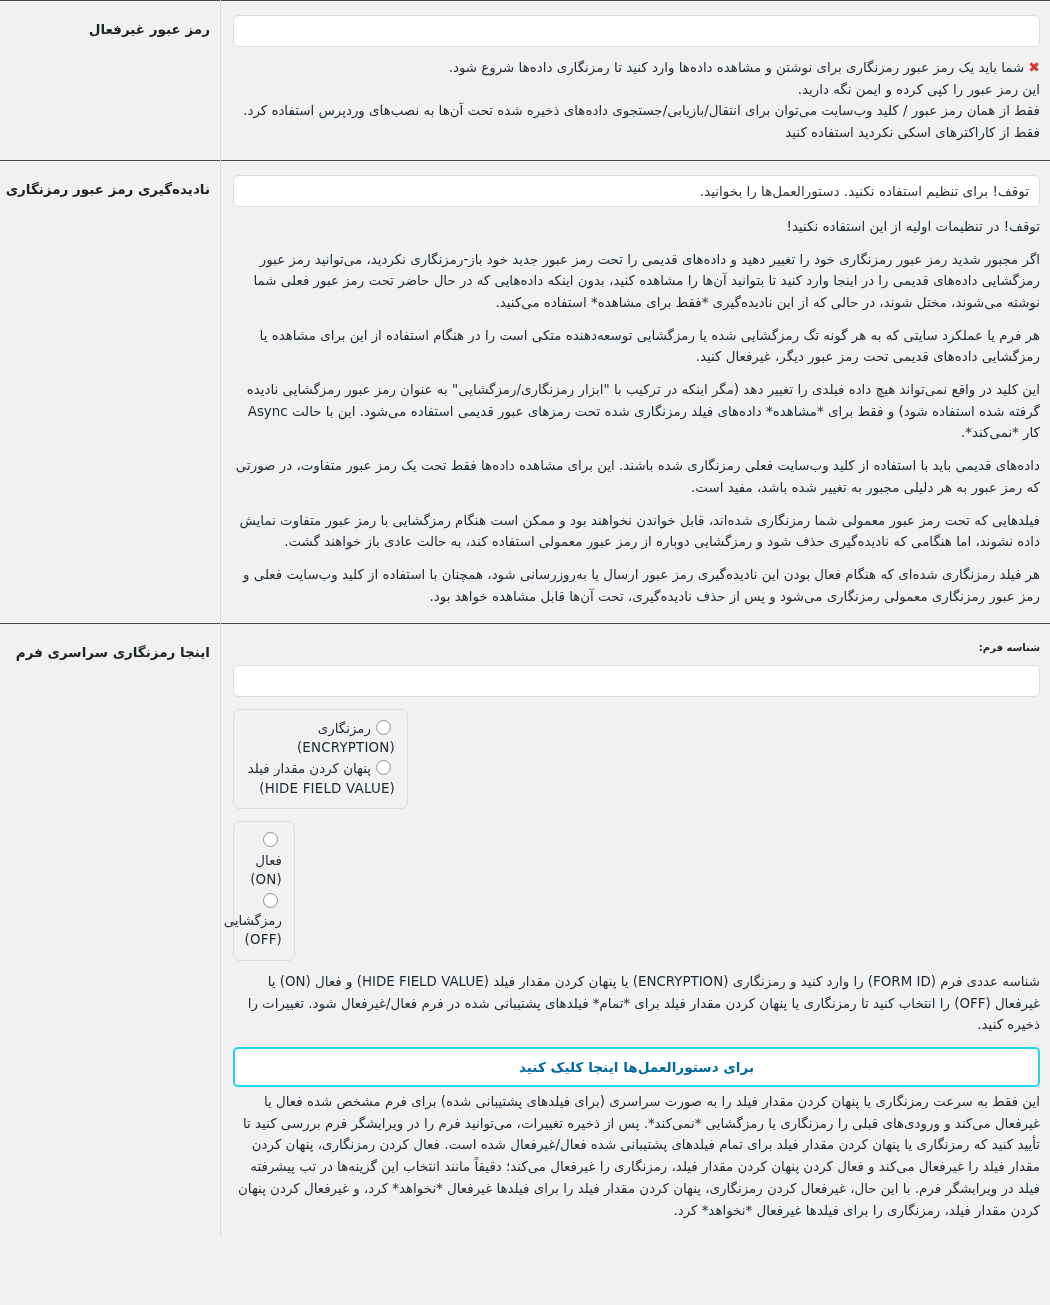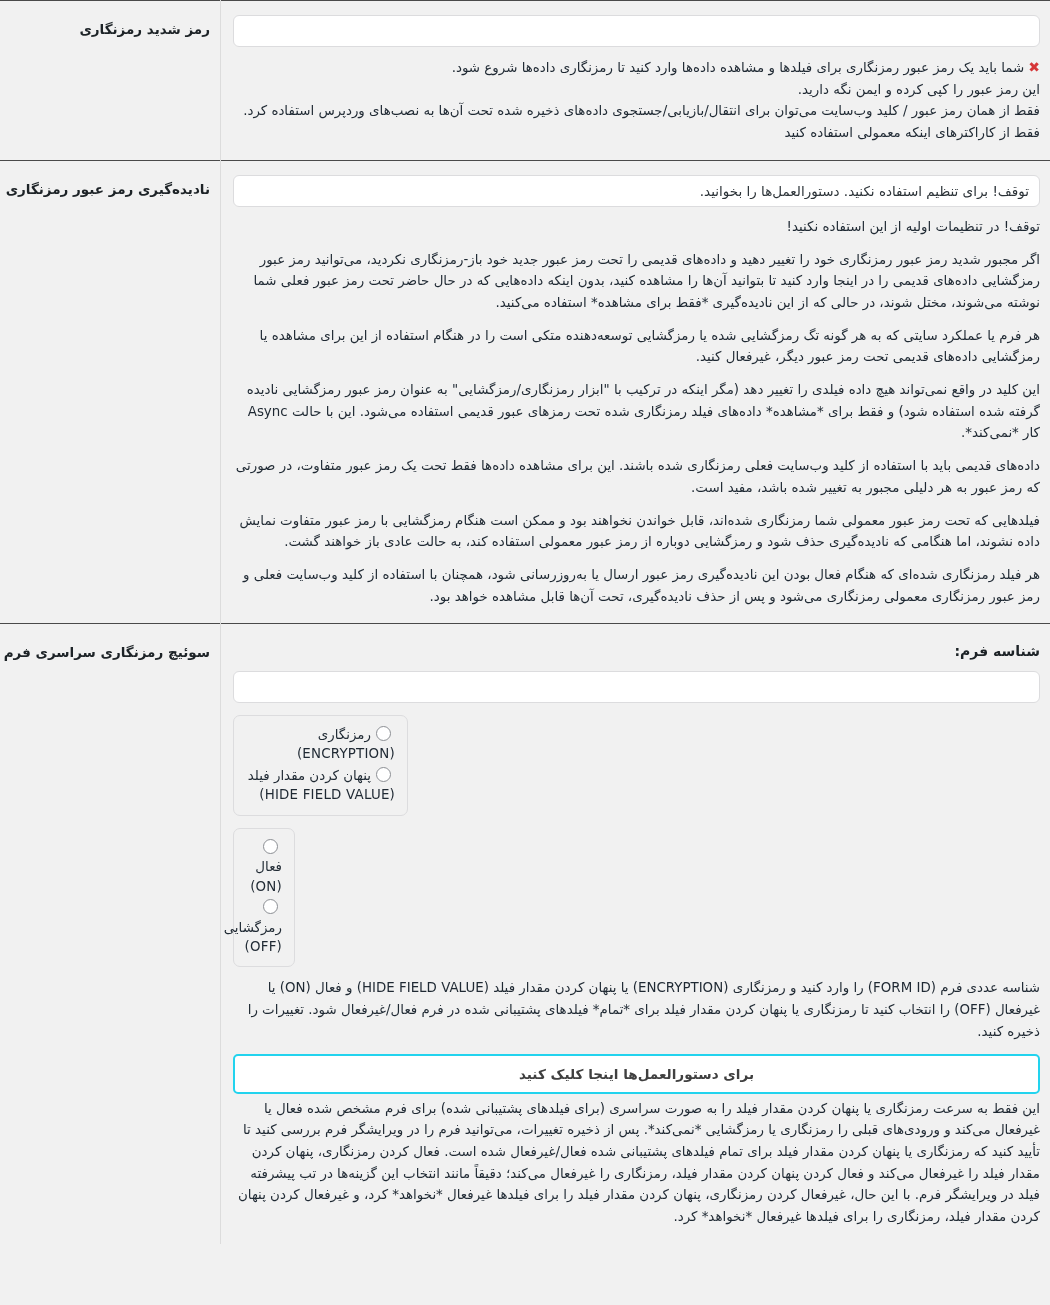--- a/index.html
+++ b/index.html
@@ -66,21 +66,21 @@
   .desc.first{ margin-top:9px; }
   .xmark{
     color:#d63638;
     font-weight:bold;
     font-size:14px;
     margin-left:4px;
   }
   .line{ display:block; }
   .formid-label{
     font-weight:bold;
-    font-size:14px;
+    font-size:10px;
     margin:2px 0 8px 0;
     text-align:right;
     color:#1d2327;
   }
   .radio-group{
     display:block;
     box-sizing:border-box;
     border:1px solid #dcdcde;
     border-radius:7px;
     background:#f1f1f1;
@@ -116,47 +116,47 @@
     box-sizing:border-box;
     width:100%;
     margin-top:11px;
     padding:10px 12px;
     background:#ffffff;
     border:2px solid #22d3ee;
     border-radius:5px;
     text-align:center;
     font-weight:bold;
     font-size:13.6px;
-    color:#404040;
+    color:#0369a1;
     font-family:inherit;
     cursor:pointer;
   }
   .para{ margin:11px 0 0 0; }
   .para:first-child{ margin-top:0; }
 </style>
 </head>
 <body>
 
 <table class="settings-table">
   <tbody>
 
     <tr class="settings-row">
       <td class="content-cell row-divider-top">
         <input class="text-input" type="text" placeholder="" value="" style="">
         <div class="desc first">
           <span class="line">
-            <span class="xmark">✖</span><span>شما باید یک رمز عبور رمزنگاری برای فیلدها و مشاهده داده‌ها وارد کنید تا رمزنگاری داده‌ها شروع شود.</span>
+            <span class="xmark">✖</span><span>شما باید یک رمز عبور رمزنگاری برای نوشتن و مشاهده داده‌ها وارد کنید تا رمزنگاری داده‌ها شروع شود.</span>
           </span>
           <span class="line">این رمز عبور را کپی کرده و ایمن نگه دارید.</span>
           <span class="line">فقط از همان رمز عبور / کلید وب‌سایت می‌توان برای انتقال/بازیابی/جستجوی داده‌های ذخیره شده تحت آن‌ها به نصب‌های وردپرس استفاده کرد.</span>
-          <span class="line">فقط از کاراکترهای اینکه معمولی استفاده کنید</span>
+          <span class="line">فقط از کاراکترهای اسکی نکردید استفاده کنید</span>
         </div>
       </td>
       <td class="label-cell row-divider-top">
-        <span>رمز شدید رمزنگاری</span>
+        <span>رمز عبور غیرفعال</span>
       </td>
     </tr>
 
     <tr class="settings-row">
       <td class="content-cell row-divider-top">
         <input class="text-input" type="text" placeholder="توقف! برای تنظیم استفاده نکنید. دستورالعمل‌ها را بخوانید." style="">
         <div class="desc first">
           <p class="para">توقف! در تنظیمات اولیه از این استفاده نکنید!</p>
           <p class="para">اگر مجبور شدید رمز عبور رمزنگاری خود را تغییر دهید و داده‌های قدیمی را تحت رمز عبور جدید خود باز-رمزنگاری نکردید، می‌توانید رمز عبور رمزگشایی داده‌های قدیمی را در اینجا وارد کنید تا بتوانید آن‌ها را مشاهده کنید، بدون اینکه داده‌هایی که در حال حاضر تحت رمز عبور فعلی شما نوشته می‌شوند، مختل شوند، در حالی که از این نادیده‌گیری *فقط برای مشاهده* استفاده می‌کنید.</p>
           <p class="para">هر فرم یا عملکرد سایتی که به هر گونه تگ رمزگشایی شده یا رمزگشایی توسعه‌دهنده متکی است را در هنگام استفاده از این برای مشاهده یا رمزگشایی داده‌های قدیمی تحت رمز عبور دیگر، غیرفعال کنید.</p>
@@ -202,18 +202,18 @@
           </div>
         </div>
 
         <div class="desc">شناسه عددی فرم (FORM ID) را وارد کنید و رمزنگاری (ENCRYPTION) یا پنهان کردن مقدار فیلد (HIDE FIELD VALUE) و فعال (ON) یا غیرفعال (OFF) را انتخاب کنید تا رمزنگاری یا پنهان کردن مقدار فیلد برای *تمام* فیلدهای پشتیبانی شده در فرم فعال/غیرفعال شود. تغییرات را ذخیره کنید.</div>
 
         <button class="instructions-button">برای دستورالعمل‌ها اینجا کلیک کنید</button>
 
         <div class="desc tight">این فقط به سرعت رمزنگاری یا پنهان کردن مقدار فیلد را به صورت سراسری (برای فیلدهای پشتیبانی شده) برای فرم مشخص شده فعال یا غیرفعال می‌کند و ورودی‌های قبلی را رمزنگاری یا رمزگشایی *نمی‌کند*. پس از ذخیره تغییرات، می‌توانید فرم را در ویرایشگر فرم بررسی کنید تا تأیید کنید که رمزنگاری یا پنهان کردن مقدار فیلد برای تمام فیلدهای پشتیبانی شده فعال/غیرفعال شده است. فعال کردن رمزنگاری، پنهان کردن مقدار فیلد را غیرفعال می‌کند و فعال کردن پنهان کردن مقدار فیلد، رمزنگاری را غیرفعال می‌کند؛ دقیقاً مانند انتخاب این گزینه‌ها در تب پیشرفته فیلد در ویرایشگر فرم. با این حال، غیرفعال کردن رمزنگاری، پنهان کردن مقدار فیلد را برای فیلدها غیرفعال *نخواهد* کرد، و غیرفعال کردن پنهان کردن مقدار فیلد، رمزنگاری را برای فیلدها غیرفعال *نخواهد* کرد.</div>
       </td>
       <td class="label-cell row-divider-top">
-        <span>سوئیچ رمزنگاری سراسری فرم</span>
+        <span>اینجا رمزنگاری سراسری فرم</span>
       </td>
     </tr>
 
   </tbody>
 </table>
 
 </body></html>

